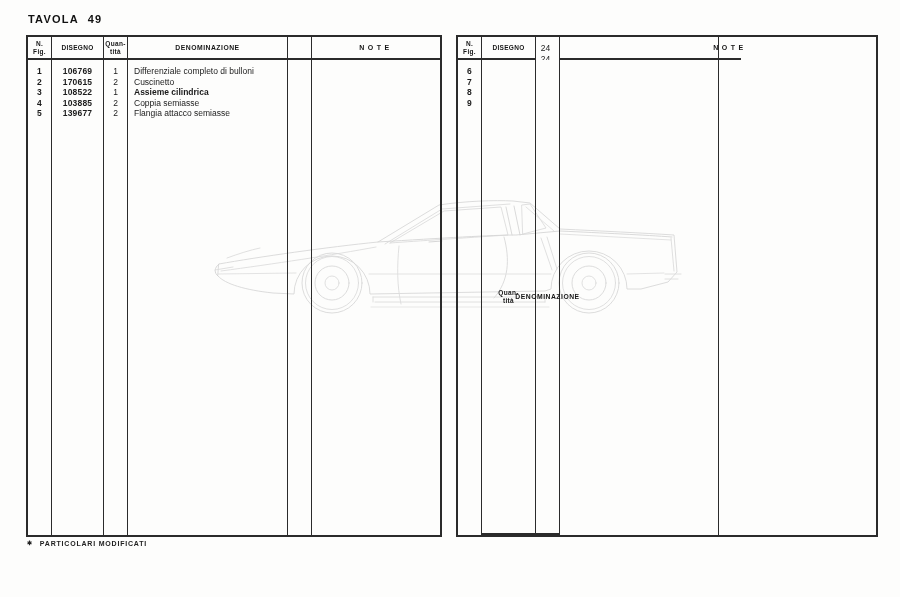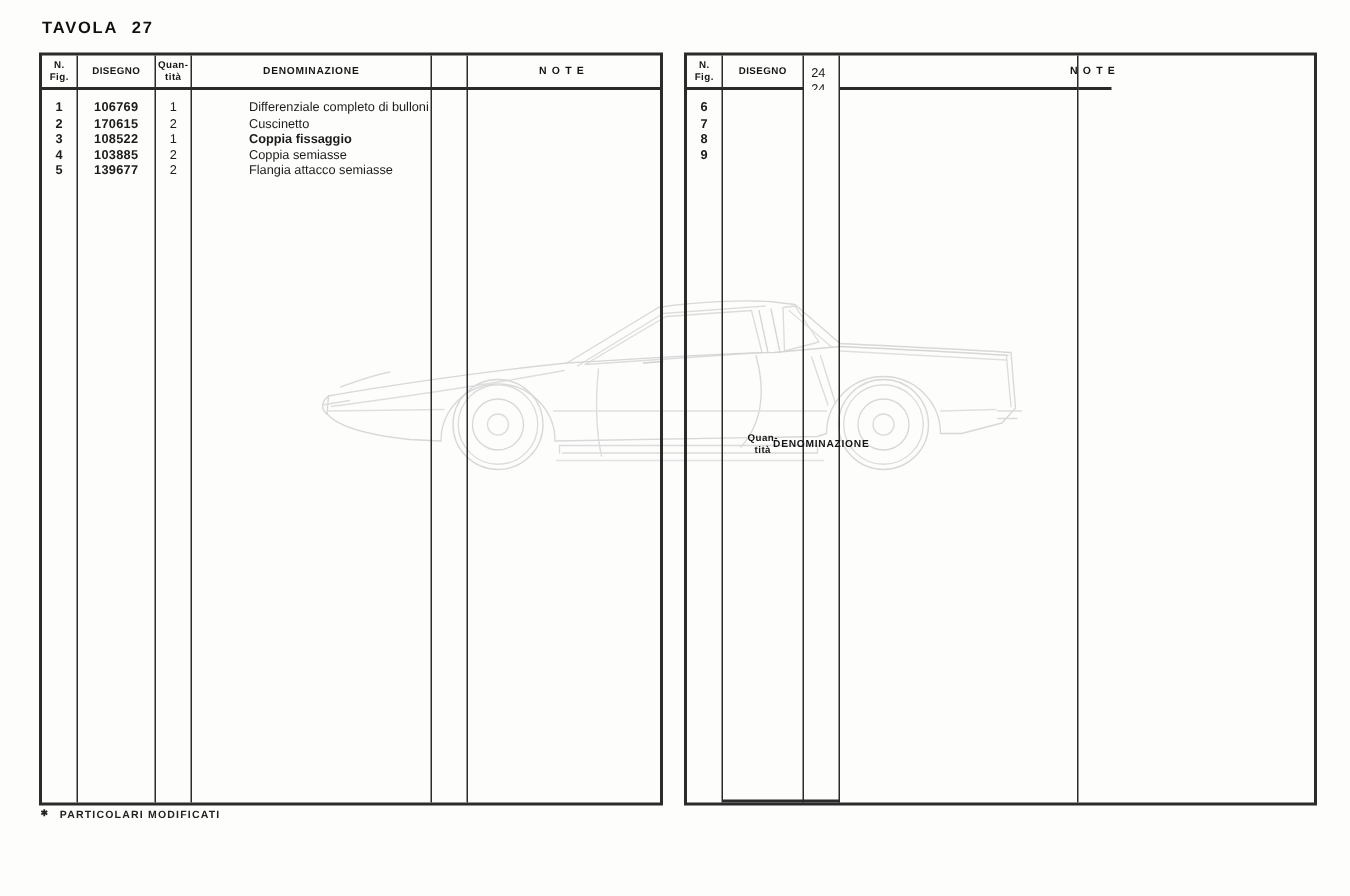--- a/index.html
+++ b/index.html
@@ -38,35 +38,35 @@
   .hcell.note-h{letter-spacing:3.5px;font-size:7px;}
   .hcell.denom-h{font-size:6.8px;letter-spacing:0.5px;}
   .bcell{
     border-right:1px solid #2b2b2b;padding-top:6px;overflow:hidden;
   }
   .ln{
     height:10.6px;line-height:10.6px;font-size:8.5px;white-space:nowrap;
   }
   .col-c .ln{text-align:center;}
   .col-r .ln{text-align:center;padding-right:4px;}
-  .col-l .ln{text-align:left;padding-left:6px;margin-left:32px;}
+  .col-l .ln{text-align:left;padding-left:6px;}
   .num{font-weight:bold;letter-spacing:0.2px;}
   
   .footer{
     position:absolute;left:27px;top:540px;display:flex;align-items:center;gap:7px;
     font-size:7px;font-weight:bold;letter-spacing:0.8px;color:#222;
   }
   .footer .sym{font-size:6px;line-height:7px;}
 </style>
 </head>
 <body>
 
 <div class="title">
   <span>TAVOLA</span>
-  <span>27</span>
+  <span>49</span>
 </div>
 
 <svg class="car-art" viewBox="0 0 482 126" fill="none" stroke="#d8d8d8" stroke-width="0.9" stroke-linecap="round" stroke-linejoin="round">
 
   <path d="M 6,70 C 45,63 115,53 165,48 L 226,11 C 252,7 282,6 300,7 L 317,9 L 347,35 C 388,37 430,39 461,41 L 464,78 L 455,88 L 428,95 L 414,95 A 38,38 0 0 0 338,95 L 332,97 L 157,100 A 38,38 0 0 0 81,100 L 60,99 C 32,96 12,90 5,82 Z"></path>
 
   <path d="M 5,82 C 1,79 1,74 6,70" stroke="#d4d4d4"></path>
   <path d="M 2,76 L 20,73" stroke="#dcdcdc"></path>
   <path d="M 8,77 C 60,70 120,61 163,53" stroke="#dedede"></path>
   <path d="M 14,64 C 25,60 37,56 47,54" stroke="#dcdcdc"></path>
@@ -145,21 +145,21 @@
     <div class="ln">2</div>
     <div class="ln">2</div>
   </div>
 
   <div class="hcell denom-h">
     <span>DENOMINAZIONE</span>
   </div>
   <div class="bcell col-l">
     <div class="ln">Differenziale completo di bulloni</div>
     <div class="ln">Cuscinetto</div>
-    <div class="ln" style="font-weight: bold;">Coppia fissaggio</div>
+    <div class="ln" style="font-weight: bold;">Assieme cilindrica</div>
     <div class="ln">Coppia semiasse</div>
     <div class="ln">Flangia attacco semiasse</div>
   </div>
 
   <div class="hcell"></div>
   <div class="bcell"></div>
 
   <div class="hcell note-h last">
     <span>NOTE</span>
   </div>

